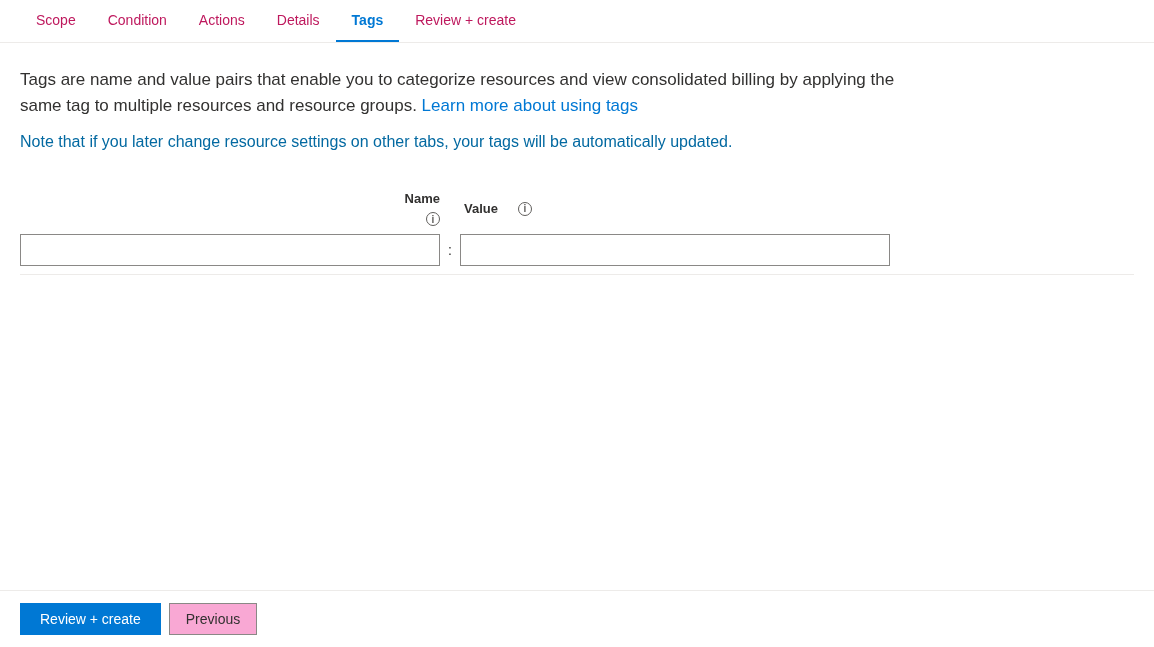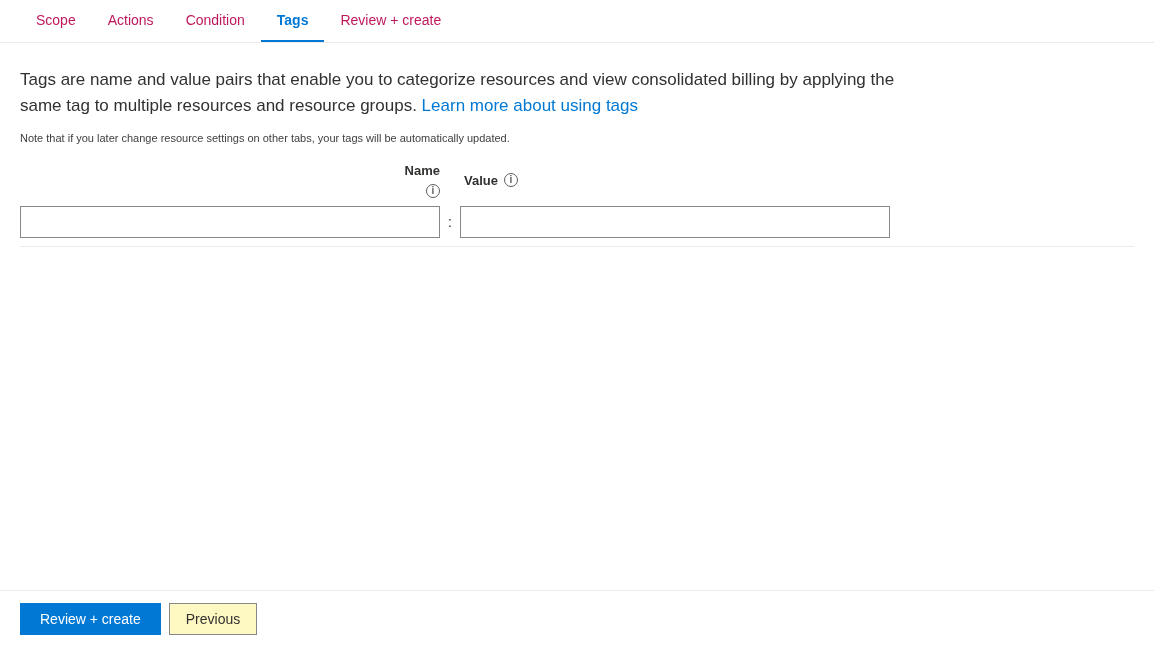--- a/index.html
+++ b/index.html
@@ -63,24 +63,24 @@
       max-width: 900px;
       margin-bottom: 12px;
     }
 
     .description-text a {
       color: #0078d4;
       text-decoration: none;
     }
 
     .note-text {
-      font-size: 11px;
-      color: #404040;
+      font-size: 16px;
+      color: #0369a1;
       line-height: 1.5;
-      margin-bottom: 16px;
+      margin-bottom: 37px;
     }
 
     
     .tags-form {
       margin-top: 16px;
     }
 
     .form-headers {
       display: flex;
       align-items: center;
@@ -97,21 +97,22 @@
       align-items: flex-end;
       gap: 6px;
       flex-direction: column;
     }
 
     .form-header-value {
       font-size: 13px;
       font-weight: 600;
       color: #323130;
       display: flex;
-      gap: 6px;
+      align-items: center;
+      gap: 20px;
       margin-left: 24px;
     }
 
     .info-icon {
       display: inline-flex;
       align-items: center;
       justify-content: center;
       width: 14px;
       height: 14px;
       border-radius: 50%;
@@ -173,21 +174,21 @@
       color: #ffffff;
       border: none;
       padding: 6px 20px;
       font-size: 14px;
       cursor: pointer;
       height: 32px;
       white-space: nowrap;
     }
 
     .btn-secondary {
-      background: #fef9c3;
+      background: #f9a8d4;
       color: #323130;
       border: 1px solid #8a8886;
       padding: 6px 16px;
       font-size: 14px;
       cursor: pointer;
       height: 32px;
       white-space: nowrap;
     }
 
     
@@ -203,22 +204,23 @@
       background: #c8c6c4;
     }
   </style>
 </head>
 <body>
 
 <div class="main-content">
 
   <nav class="tab-nav">
     <div class="tab-item">Scope</div>
+    <div class="tab-item">Condition</div>
     <div class="tab-item">Actions</div>
-    <div class="tab-item">Condition</div>
+    <div class="tab-item">Details</div>
     <div class="tab-item active">Tags</div>
     <div class="tab-item">Review + create</div>
   </nav>
 
   <div class="content-area">
     <p class="description-text">
       <span>Tags are name and value pairs that enable you to categorize resources and view consolidated billing by applying the same tag to multiple resources and resource groups.</span>
       <a href="#">Learn more about using tags</a>
     </p>
 

